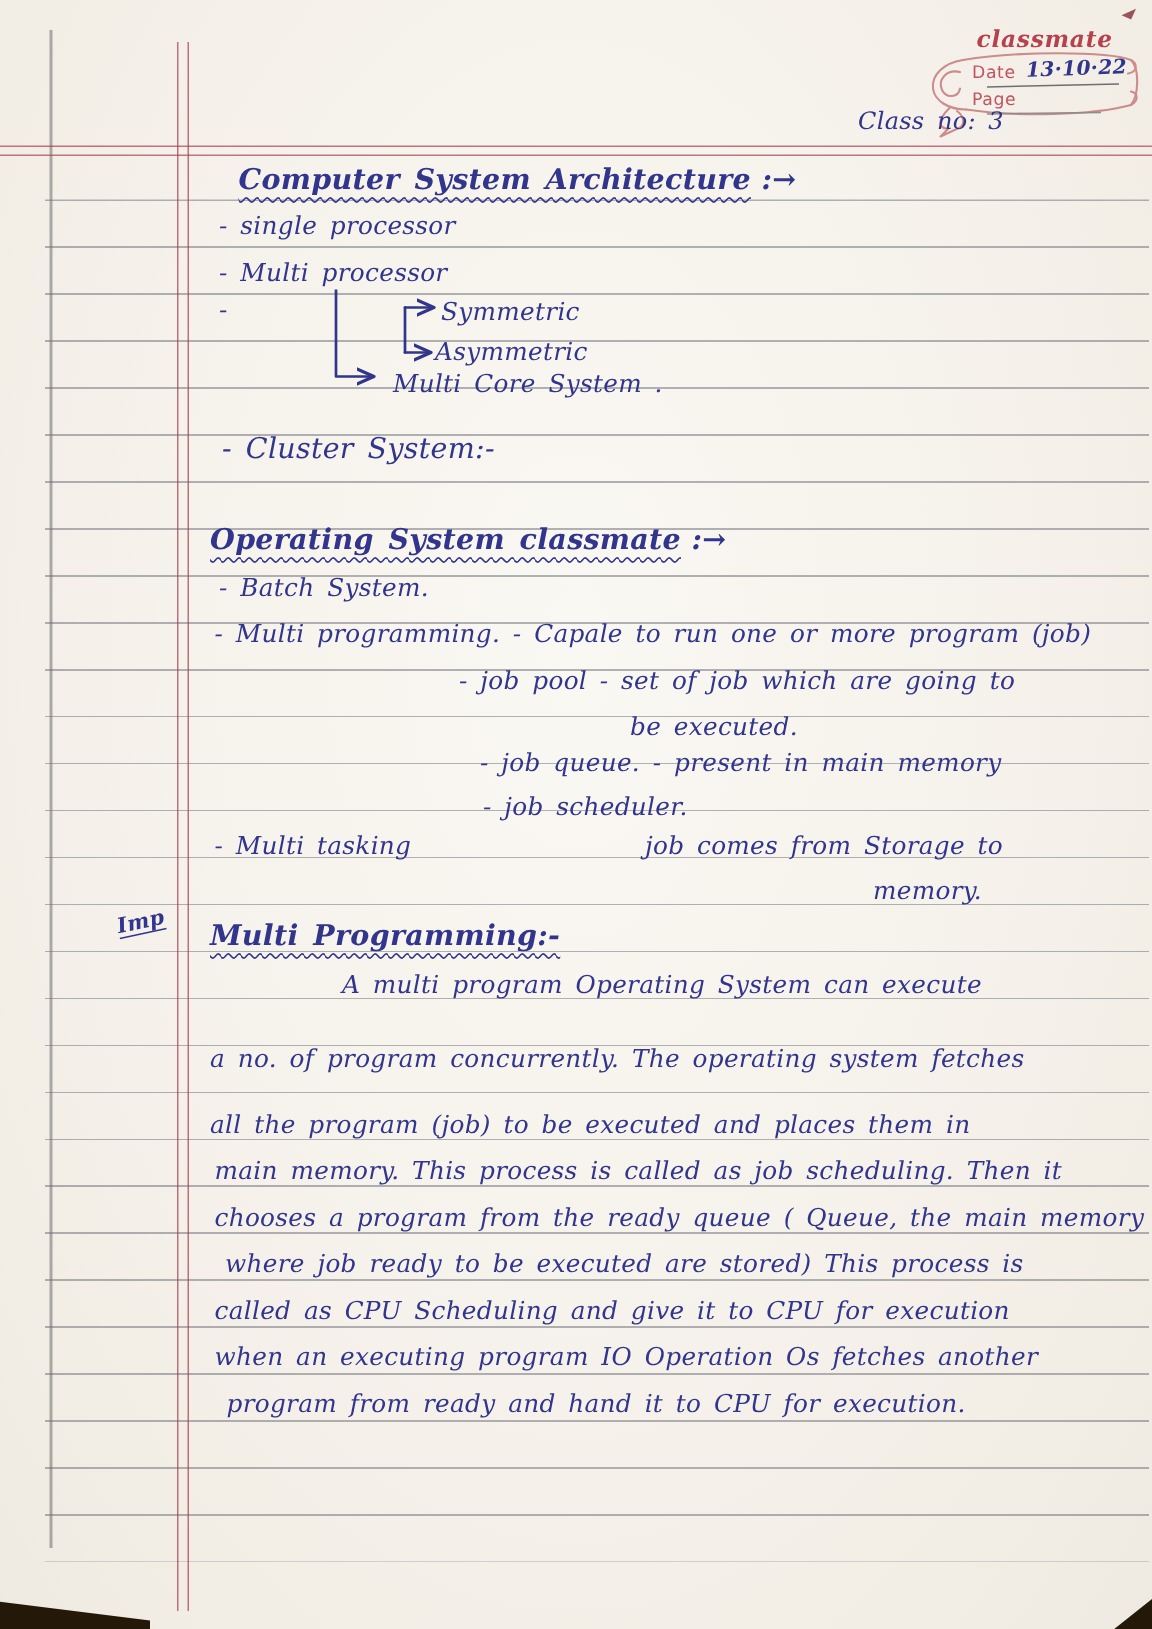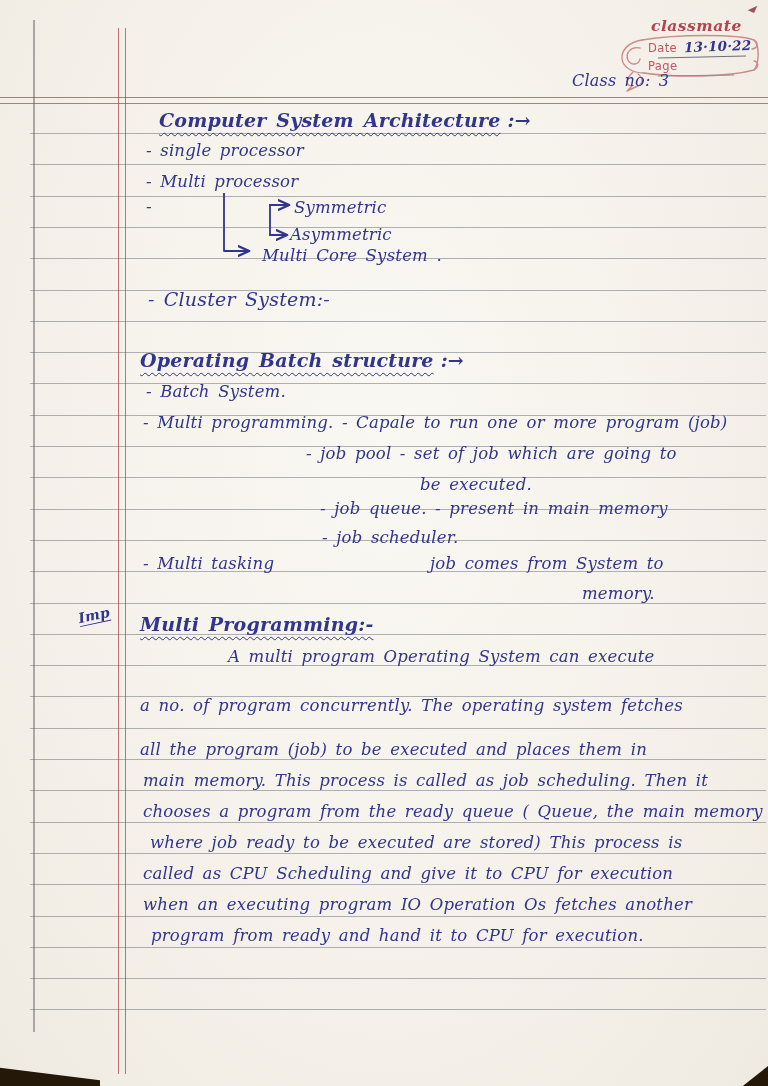--- a/index.html
+++ b/index.html
@@ -133,30 +133,30 @@
     <path d="M54,12 L54,42"></path>
     <path d="M54,12 L72,12" marker-end="url(#arr)"></path>
     <path d="M54,42 L70,42" marker-end="url(#arr)"></path>
   </svg>
   <div class="hw" style="left:294px;top:197px;">Symmetric</div>
   <div class="hw" style="left:290px;top:224px;">Asymmetric</div>
   <div class="hw" style="left:262px;top:245px;">Multi Core System .</div>
   <div class="hw" style="left:148px;top:288px;font-size:19px;">- Cluster System:-</div>
 
   <div class="hw heading" style="left:140px;top:349px;">
-    <span class="wavy">Operating Batch structure</span><span class="suffix">:→</span>
+    <span class="wavy">Operating System classmate</span><span class="suffix">:→</span>
   </div>
   <div class="hw" style="left:146px;top:381px;">- Batch System.</div>
   <div class="hw" style="left:143px;top:412px;">- Multi programming. - Capale to run one or more program (job)</div>
   <div class="hw" style="left:306px;top:443px;">- job pool - set of job which are going to</div>
   <div class="hw" style="left:420px;top:474px;">be executed.</div>
   <div class="hw" style="left:320px;top:498px;">- job queue. - present in main memory</div>
   <div class="hw" style="left:322px;top:527px;">- job scheduler.</div>
   <div class="hw" style="left:143px;top:553px;">- Multi tasking</div>
-  <div class="hw" style="left:430px;top:553px;">job comes from System to</div>
+  <div class="hw" style="left:430px;top:553px;">job comes from Storage to</div>
   <div class="hw" style="left:582px;top:583px;">memory.</div>
 
   <div class="hw margin-imp">Imp</div>
   <div class="hw heading" style="left:140px;top:613px;">
     <span class="wavy">Multi Programming:-</span>
   </div>
   <div class="hw" style="left:228px;top:646px;">A multi program Operating System can execute</div>
   <div class="hw" style="left:140px;top:695px;">a no. of program concurrently. The operating system fetches</div>
   <div class="hw" style="left:140px;top:739px;">all the program (job) to be executed and places them in</div>
   <div class="hw" style="left:143px;top:770px;">main memory. This process is called as job scheduling. Then it</div>

